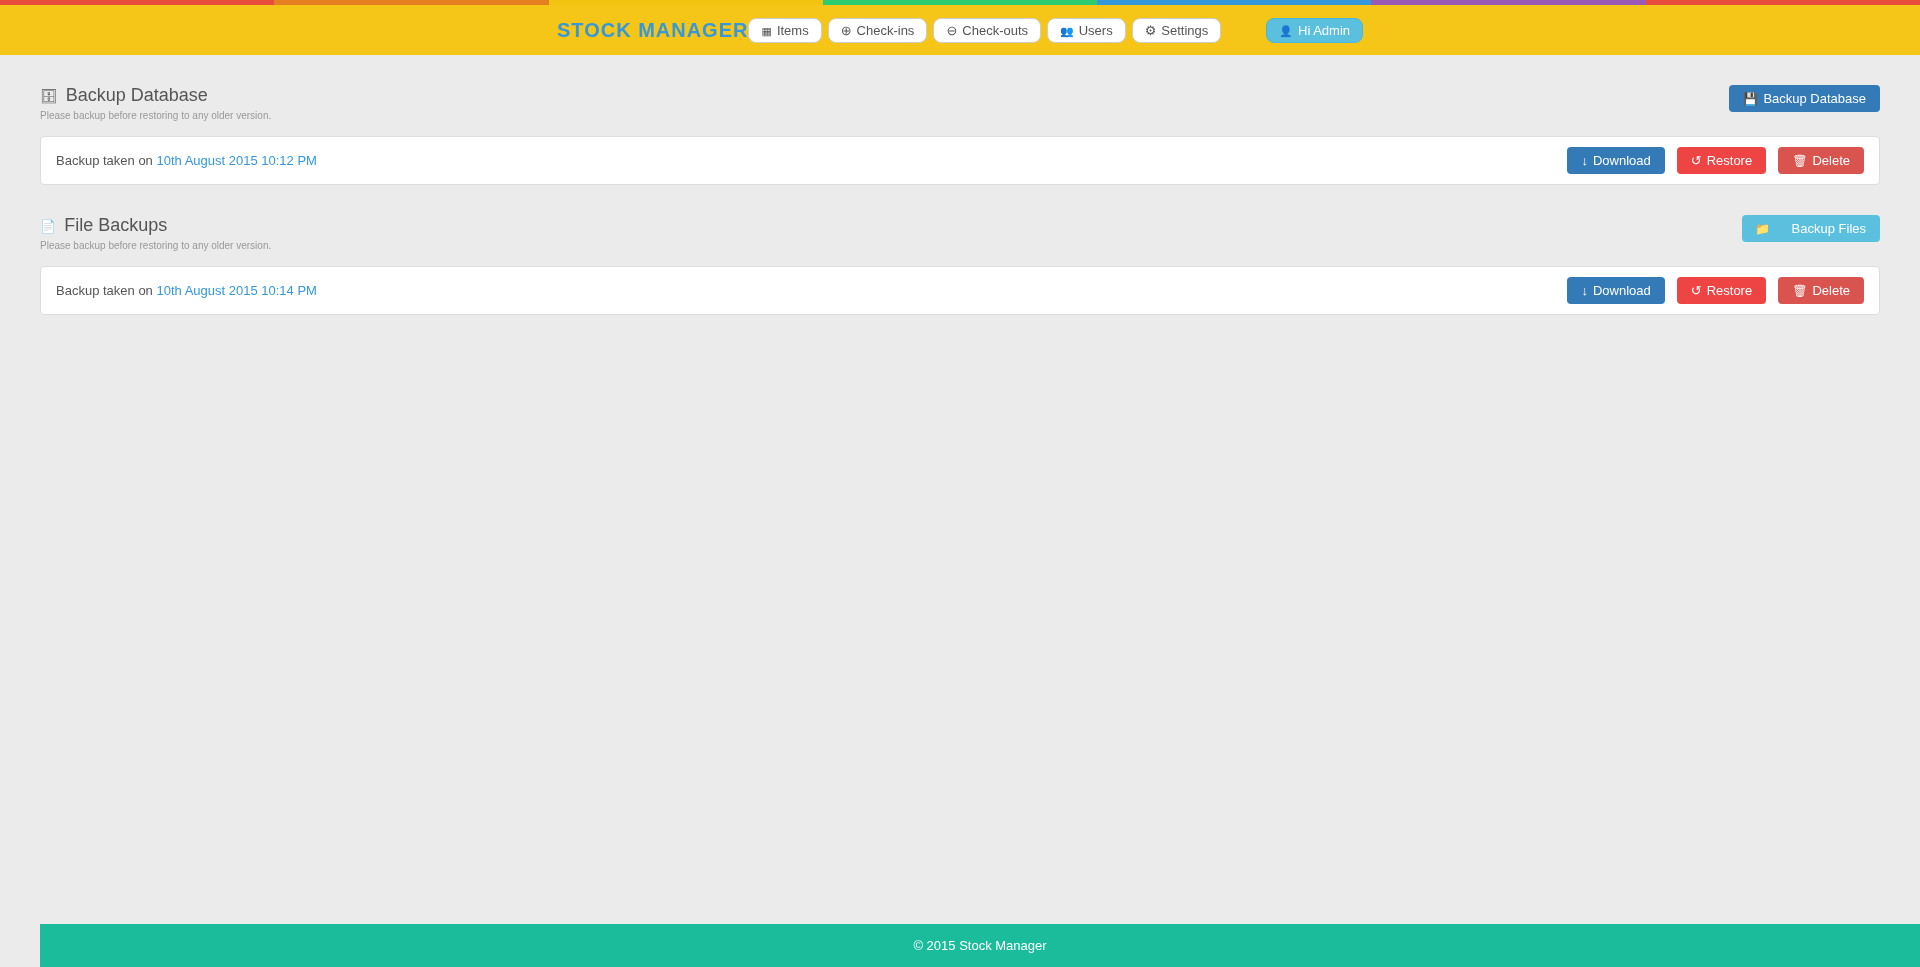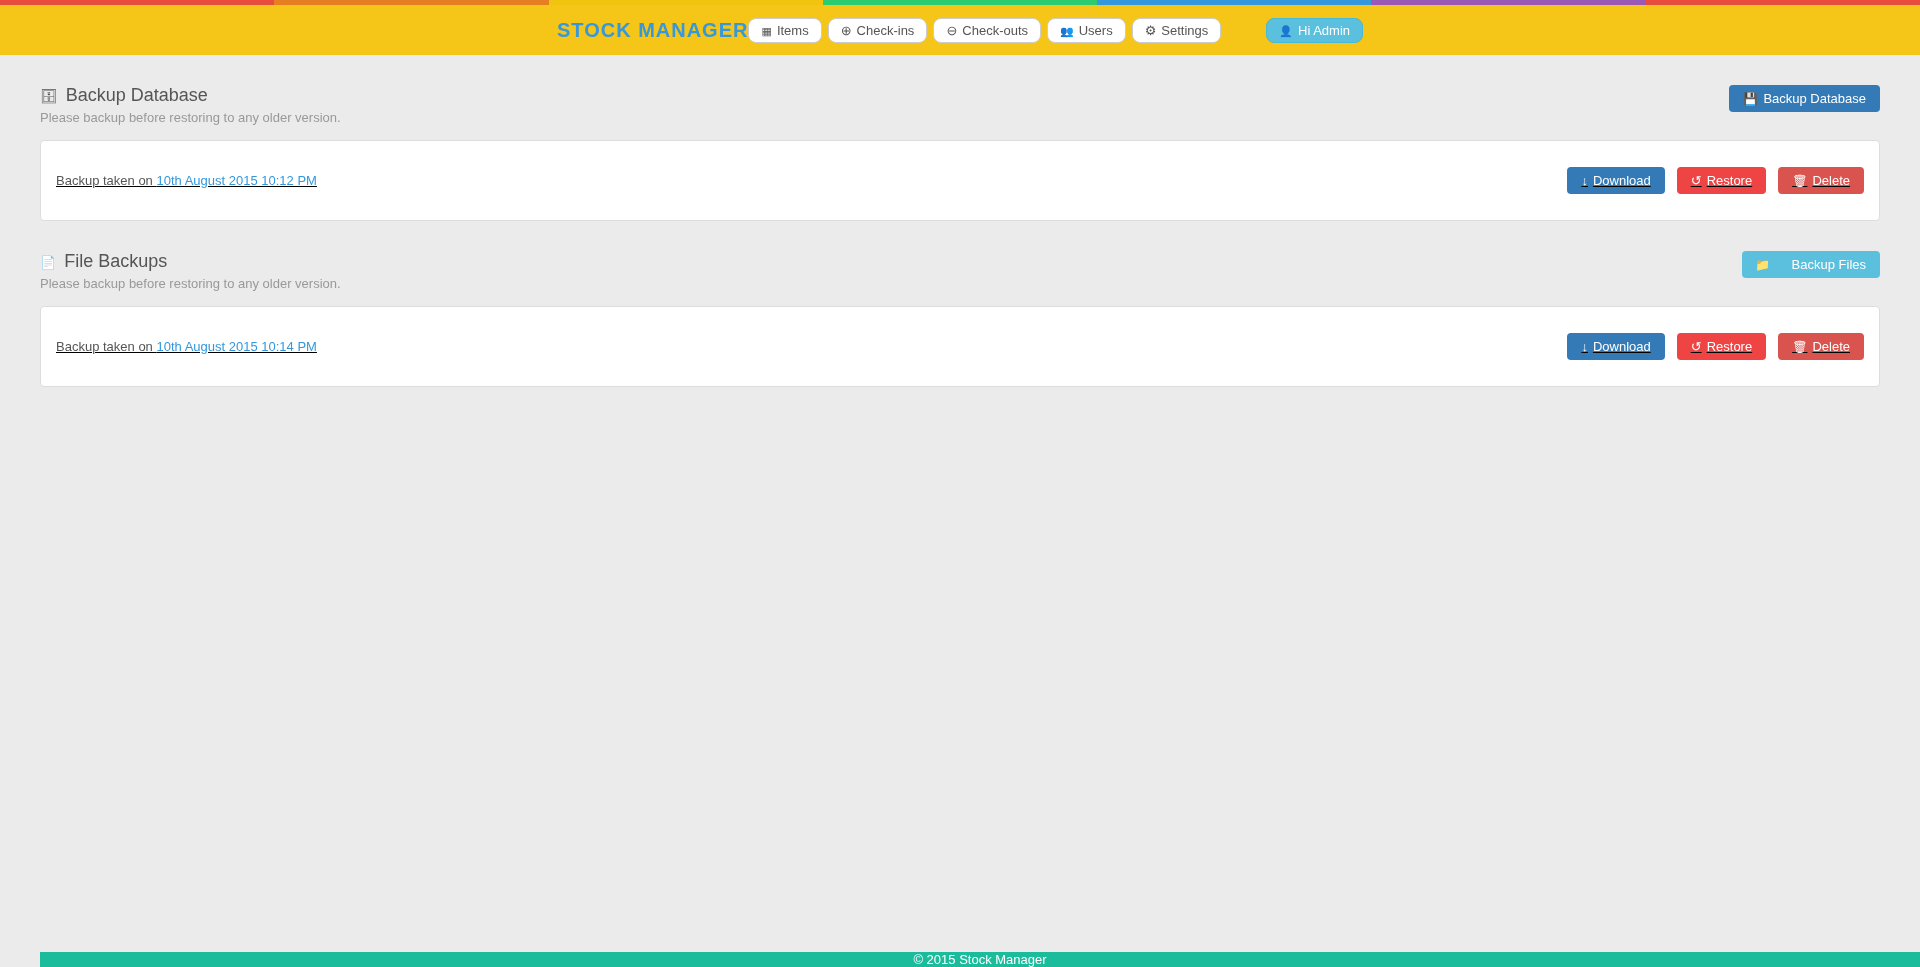--- a/index.html
+++ b/index.html
@@ -80,33 +80,32 @@
     .section-title {
       font-size: 18px;
       color: #555;
       display: flex;
       align-items: center;
       gap: 8px;
     }
 
     .section-subtitle {
       color: #999;
-      font-size: 13px;
+      font-size: 10px;
       margin-top: 4px;
     }
 
     .backup-row {
       background: #fff;
       border: 1px solid #ddd;
       border-radius: 4px;
-      padding: 26px 15px;
+      padding: 10px 15px;
       display: flex;
       align-items: center;
       justify-content: space-between;
-      text-decoration: underline;
     }
 
     .backup-row-text {
       font-size: 13px;
       color: #555;
     }
 
     .backup-row-text a {
       color: #3498db;
       text-decoration: none;
@@ -132,20 +131,21 @@
     .btn-primary { background: #337ab7; }
     .btn-warning { background: #ef4444; }
     .btn-danger { background: #d9534f; }
     .btn-info { background: #5bc0de; gap: 21px; }
 
     
     .footer {
       background: #1abc9c;
       color: #fff;
       text-align: center;
+      padding: 14px;
       font-size: 13px;
       margin-left: 40px;
     }
 
     
     .icon-db::before { content: '🗄'; font-size: 14px; }
     .icon-file::before { content: '📄'; font-size: 13px; }
     .icon-download::before { content: '↓'; font-weight: bold; }
     .icon-restore::before { content: '↺'; }
     .icon-trash::before { content: '🗑'; font-size: 12px; }

